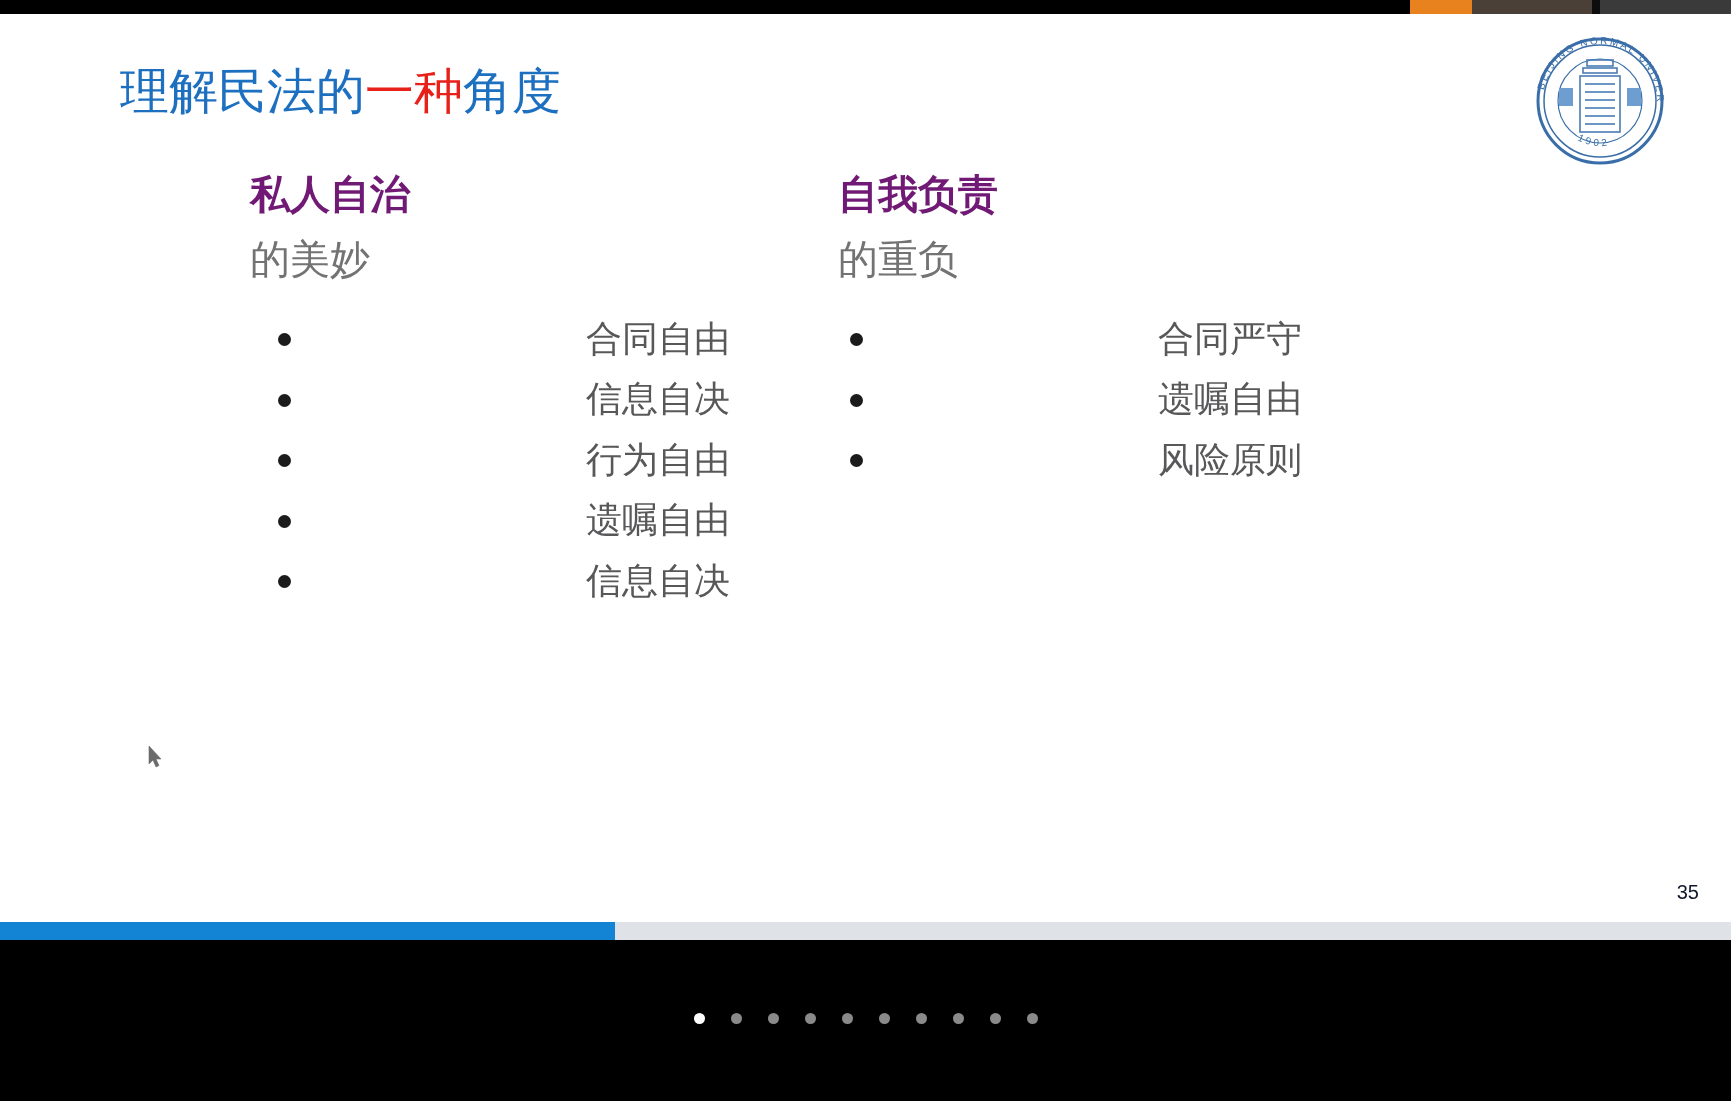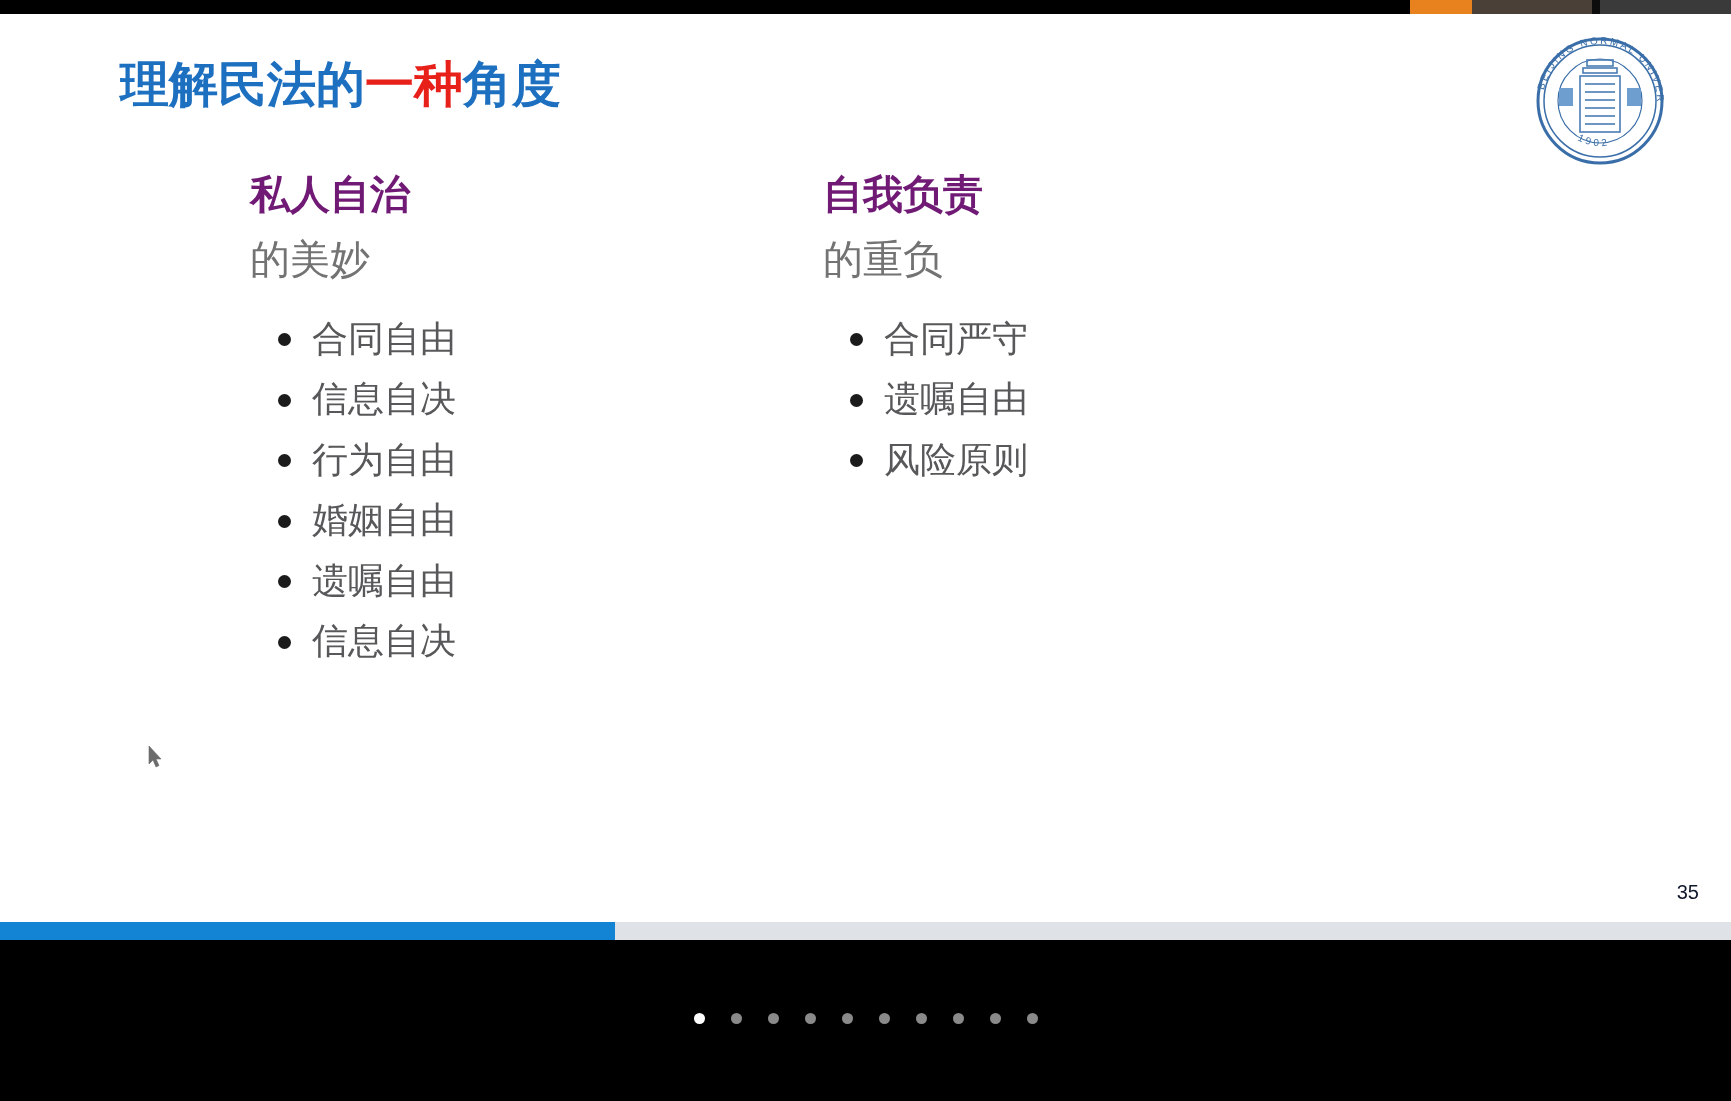--- a/index.html
+++ b/index.html
@@ -24,22 +24,22 @@
   .seg-img2   { left:190px; width:131px; background:#3a3a3a; }
 
   
   .slide {
     position:absolute; top:14px; left:0; width:1731px; height:908px;
     background:#ffffff;
   }
 
   
   .slide-title {
-    position:absolute; left:120px; top:40px;
-    font-size:49px; font-weight:bold;
+    position:absolute; left:120px; top:47px;
+    font-size:49px; font-weight:normal;
     letter-spacing:0px;
     white-space:nowrap;
     line-height:1.25;
   }
   .t-blue { color:#1d6fc0; }
   .t-red  { color:#e8201a; }
 
   
   .logo-wrap {
     position:absolute; left:1525px; top:12px; width:150px; height:142px;
@@ -53,41 +53,41 @@
 
   .col-head-1 {
     font-size:40px; font-weight:bold; color:#701a75;
     line-height:1.0; margin-bottom:25px; white-space:nowrap;
   }
   .col-head-2 {
     font-size:40px; font-weight:normal; color:#737373;
     line-height:1.0; margin-bottom:30px; white-space:nowrap;
   }
 
-  ul.bullets { list-style:none; margin:0; padding:0; }
+  ul.bullets { list-style:none; margin:0; padding:0;text-align:right; }
   ul.bullets li {
     position:relative;
     font-size:36px;
     color:#58585a;
     line-height:1.68;
     padding-left:62px;
     white-space:nowrap;
     font-family:"DejaVu Serif", serif;
     font-weight:400;
   }
   ul.bullets li .dot {
     position:absolute; left:28px; top:50%;
     width:13px; height:13px; margin-top:-6px;
     background:#1b1b1b; border-radius:50%;
   }
 
   
   .col-left ul.bullets li { padding-left:62px; }
   .col-right ul.bullets li { padding-left:62px; }
-  .col-right .col-head-1, .col-right .col-head-2 { margin-left:1px; }
+  .col-right .col-head-1, .col-right .col-head-2 { margin-left:16px; }
 
   
   .cursor {
     position:absolute; left:148px; top:731px;
     width:14px; height:24px;
   }
 
   
   .page-number {
     position:absolute; right:32px; bottom:18px;
@@ -168,21 +168,20 @@
       </svg>
     </div>
 
     <div class="col col-left">
       <div class="col-head-1">私人自治</div>
       <div class="col-head-2">的美妙</div>
       <ul class="bullets">
         <li><span class="dot"></span><span>合同自由</span></li>
         <li><span class="dot"></span><span>信息自决</span></li>
         <li><span class="dot"></span><span>行为自由</span></li>
-        <li><span class="dot"></span><span>婚姻自由</span></li>
         <li><span class="dot"></span><span>遗嘱自由</span></li>
         <li><span class="dot"></span><span>信息自决</span></li>
       </ul>
     </div>
 
     <div class="col col-right">
       <div class="col-head-1">自我负责</div>
       <div class="col-head-2">的重负</div>
       <ul class="bullets">
         <li><span class="dot"></span><span>合同严守</span></li>

